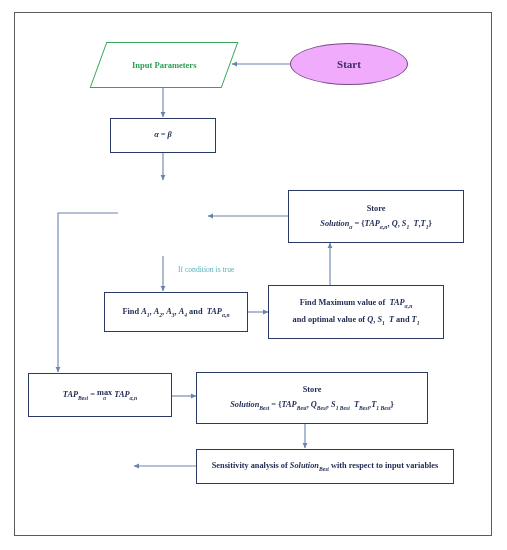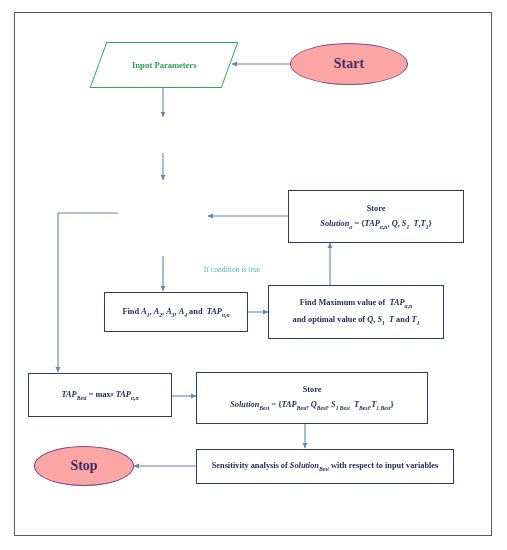--- a/index.html
+++ b/index.html
@@ -19,37 +19,37 @@
     box-sizing:border-box;
     pointer-events:none;
   }
   svg#wires{position:absolute;left:0;top:0;width:507px;height:550px;overflow:visible;}
 
   .node{position:absolute;box-sizing:border-box;display:flex;flex-direction:column;
         align-items:center;justify-content:center;text-align:center;}
   .box{border:1.6px solid #2b3a63;background:#ffffff;color:#1f2a52;
        font-weight:bold;font-size:8.3px;line-height:1.45;}
   .box .ln{display:block;white-space:nowrap;}
-  .ellipse{border:1.5px solid #7a4a86;border-radius:50%;background:#fca5a5;
-           color:#3b2b63;font-weight:bold;font-size:14px;}
+  .ellipse{border:1.5px solid #7a4a86;border-radius:50%;background:#f0abfc;
+           color:#3b2b63;font-weight:bold;font-size:11px;}
   .parallelogram{background:#ffffff;color:#2e9e55;font-weight:bold;font-size:8.5px;
                  border:1.7px solid #33a757;
                  transform:skewX(-20deg);}
   .parallelogram > span{transform:skewX(20deg);display:block;}
   .diamond-wrap{position:absolute;}
   .diamond{width:78px;height:78px;border:1.8px solid #e3bc2e;background:#ffffff;
            transform:rotate(45deg);box-sizing:border-box;}
   .diamond-label{position:absolute;left:0;top:0;width:110px;height:78px;
                  display:flex;align-items:center;justify-content:center;
                  color:#d9bb3c;font-weight:bold;font-size:8.2px;white-space:nowrap;}
   .cond{position:absolute;color:#56b2bd;font-weight:normal;font-size:7.6px;
         text-align:center;line-height:1.35;font-family:"Liberation Serif",serif;}
   i.v{font-style:italic;}
   sub{font-size:0.68em;}
-  .maxop{display:inline-flex;flex-direction:row;align-items:center;
+  .maxop{display:inline-flex;flex-direction:column;align-items:center;
          vertical-align:middle;line-height:1;font-style:normal;}
   .maxop .sub{font-size:0.62em;font-style:italic;margin-top:-1px;}
 </style>
 </head>
 <body>
 
 <div id="frame">
 
   <div id="border-rect"></div>
 
@@ -75,20 +75,23 @@
   </svg>
 
   <div class="node ellipse" style="left:290px;top:43px;width:118px;height:42px;">
     <span>Start</span>
   </div>
 
   <div class="node parallelogram" style="left:98px;top:42px;width:132px;height:46px;">
     <span>Input Parameters</span>
   </div>
 
+  <div class="node box" style="left:110px;top:118px;width:106px;height:35px;">
+    <span class="ln"><i class="v">α = β</i></span>
+  </div>
 
 
   <div class="node box" style="left:288px;top:190px;width:176px;height:53px;">
     <span class="ln">Store</span>
     <span class="ln" style="margin-top:3px;">
       <i class="v">Solution<sub>α</sub></i> = {<i class="v">TAP<sub>α,n</sub></i>, <i class="v">Q</i>, <i class="v">S<sub>1</sub></i>&nbsp; <i class="v">T</i>,<i class="v">T<sub>1</sub></i>}
     </span>
   </div>
 
   <div class="node box" style="left:104px;top:292px;width:144px;height:40px;">
@@ -121,22 +124,19 @@
       <i class="v">Solution<sub>Best</sub></i> = {<i class="v">TAP<sub>Best</sub></i>, <i class="v">Q<sub>Best</sub></i>, <i class="v">S<sub>1 Best</sub></i>&nbsp; <i class="v">T<sub>Best</sub></i>,<i class="v">T<sub>1 Best</sub></i>}
     </span>
   </div>
 
   <div class="node box" style="left:196px;top:449px;width:258px;height:35px;">
     <span class="ln">
       Sensitivity analysis of <i class="v">Solution<sub>Best</sub></i> with respect to input variables
     </span>
   </div>
 
-  <div class="node ellipse" style="left:34px;top:446px;width:100px;height:40px;">
-    <span>Stop</span>
-  </div>
 
 
-  <div class="cond" style="left:178px;top:265px;width:108px;text-align:center;">
+  <div class="cond" style="left:178px;top:265px;width:108px;text-align:left;">
     <span>If condition is true</span>
   </div>
 
 </div>
 
 </body></html>

